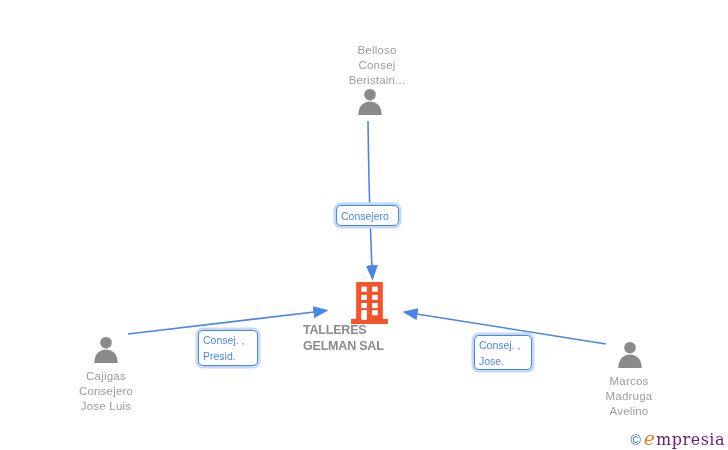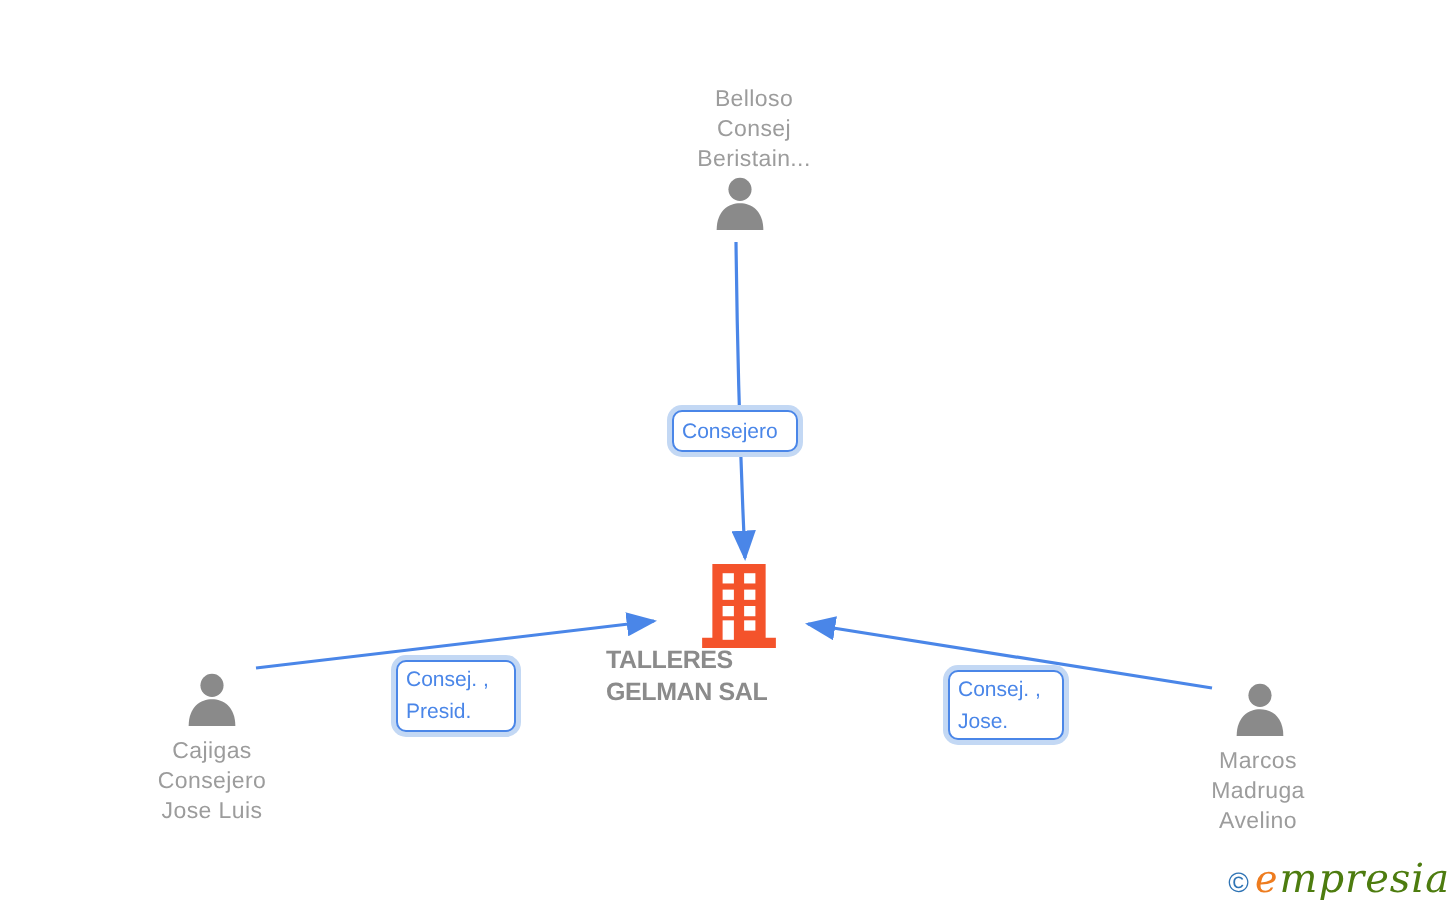--- a/index.html
+++ b/index.html
@@ -35,21 +35,21 @@
   #watermark {
     position:absolute; right:3px; top:427px; height:22px;
     display:flex; align-items:baseline; gap:3px; cursor:pointer;
   }
   #watermark .copy { color:#2f74b5; font-size:14px; }
   #watermark .brand-e {
     color:#ee7c1f; font-size:19px; font-style:italic;
     font-family:"DejaVu Serif","Liberation Serif",serif; margin-right:-2px;
   }
   #watermark .brand-rest {
-    color:#4d7c0f; font-size:20px; font-style:italic;
+    color:#701a75; font-size:16px; 
     font-family:"DejaVu Serif","Liberation Serif",serif; letter-spacing:0.5px;
   }
 </style>
 </head>
 <body>
 
 <div id="canvas">
 
   <svg width="0" height="0" style="position:absolute" aria-hidden="true">
     <defs>

